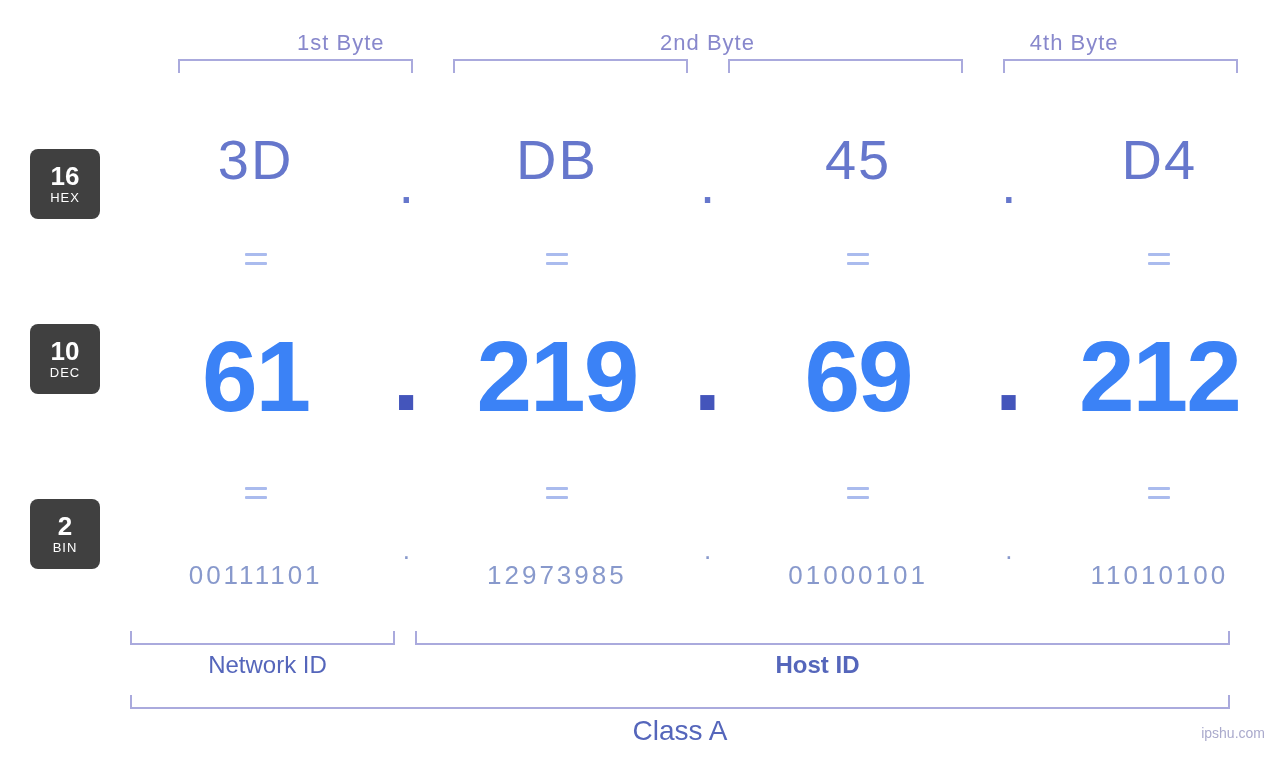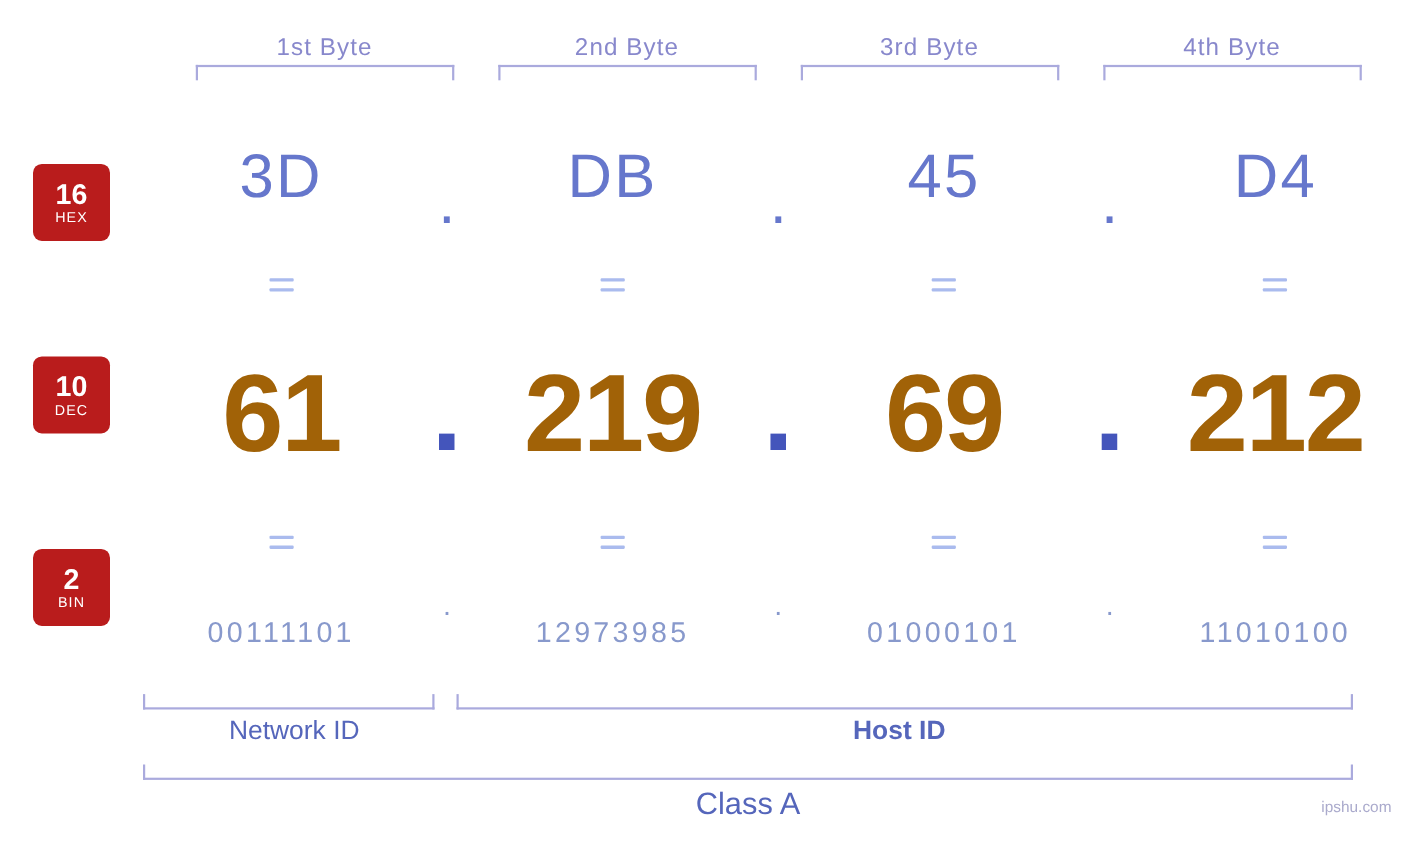--- a/index.html
+++ b/index.html
@@ -81,21 +81,21 @@
       display: flex;
       flex-direction: column;
       justify-content: space-around;
       align-items: center;
       padding: 10px 0;
     }
 
     .badge {
       width: 70px;
       height: 70px;
-      background: #b91c1c;
+      background: #404040;
       border-radius: 8px;
       display: flex;
       flex-direction: column;
       align-items: center;
       justify-content: center;
       color: white;
       font-weight: bold;
     }
 
     .badge-number {
@@ -131,21 +131,21 @@
     .hex-value {
       font-size: 56px;
       color: #6677cc;
       font-weight: 300;
       letter-spacing: 2px;
       text-align: center;
     }
 
     .dec-value {
       font-size: 100px;
-      color: #a16207;
+      color: #3b82f6;
       font-weight: 700;
       letter-spacing: -2px;
       text-align: center;
       line-height: 1;
     }
 
     .bin-value {
       font-size: 26px;
       color: #8899cc;
       font-weight: 400;
@@ -187,21 +187,20 @@
     }
   </style>
 </head>
 <body>
 
 <div class="container">
 
   <div class="byte-labels">
     <div class="byte-label">1st Byte</div>
     <div class="byte-label">2nd Byte</div>
-    <div class="byte-label">3rd Byte</div>
     <div class="byte-label">4th Byte</div>
   </div>
 
   <div class="top-brackets">
     <div class="bracket-cell">
       <div class="bracket-top"></div>
     </div>
     <div class="bracket-cell">
       <div class="bracket-top"></div>
     </div>

